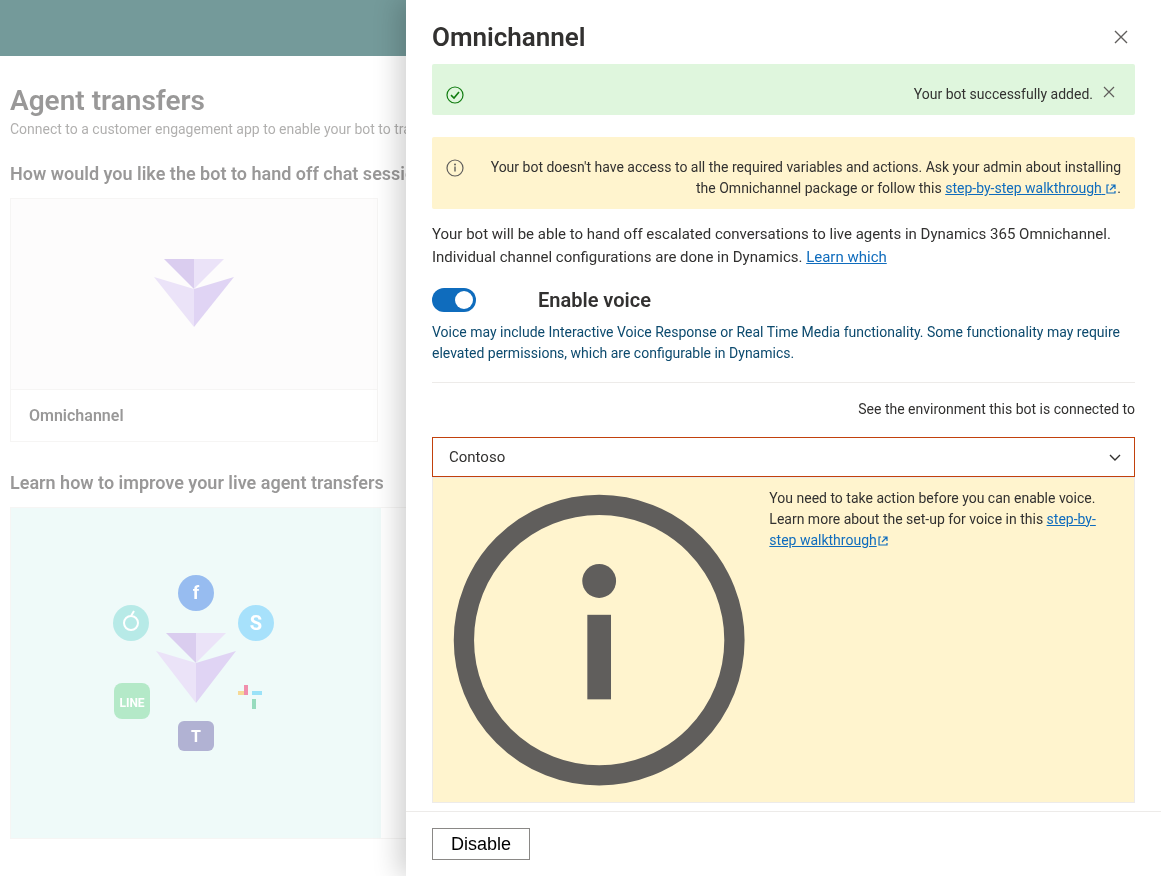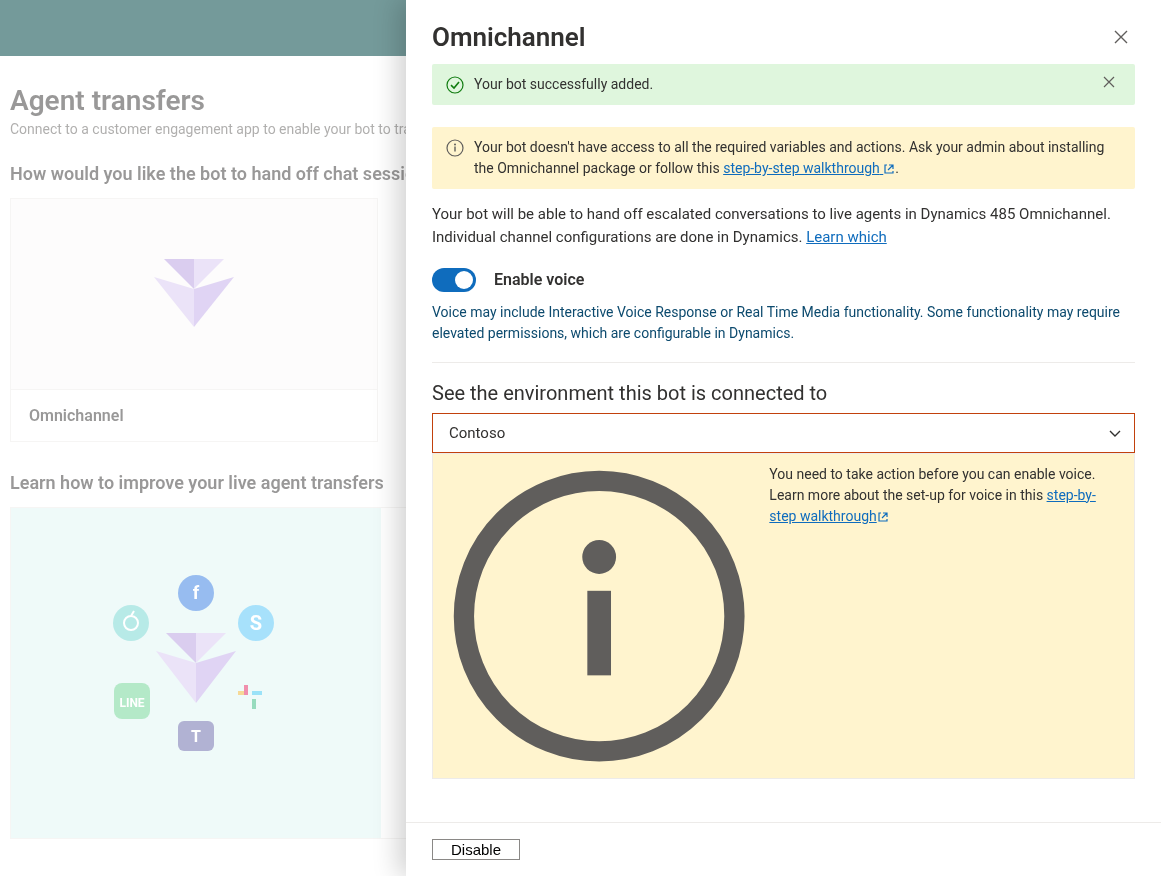--- a/index.html
+++ b/index.html
@@ -14,42 +14,42 @@
   .card { width:368px; border:1px solid #edebe9; background:#fff; padding:0; }
   .card .cimg { height:190px; display:flex; align-items:center; justify-content:center; background:#faf9f8; }
   .card .cimg .heart { width:80px; height:70px; }
   .card .clabel { padding:16px 18px; font-weight:600; font-size:16px; border-top:1px solid #edebe9; }
   .overlay { position:absolute; left:0; top:56px; width:1161px; height:820px; background:rgba(255,255,255,0.5); pointer-events:none; }
   .panel { position:absolute; top:0; right:0; width:755px; height:876px; background:#fff; box-shadow:-8px 0 24px rgba(0,0,0,.18); display:flex; flex-direction:column; }
   .panel-head { display:flex; align-items:center; justify-content:space-between; padding:22px 26px 12px 26px; }
   .panel-head h2 { font-size:26px; font-weight:600; margin:0; }
   .close { width:28px; height:28px; display:flex; align-items:center; justify-content:center; cursor:pointer; color:#605e5c; }
   .panel-body { padding:0 26px 12px 26px; overflow:auto; flex:1; }
-  .msg { border-radius:2px; padding:10px 14px 10px 14px; font-size:14px; display:flex; align-items:flex-start; gap:10px; margin-bottom:6px; }
+  .msg { border-radius:2px; padding:20px 14px 10px 14px; font-size:14px; display:flex; align-items:flex-start; gap:10px; margin-bottom:6px;text-align:right; }
   .msg .text { flex:1; line-height:1.5; }
   .msg .micon { flex-shrink:0; width:18px; height:18px; margin-top:2px; }
   .msg.success { background:#dff6dd; }
   .msg.warn    { background:#fff4ce;margin-top:22px; }
   .msg .dismiss { width:18px; height:18px; color:#605e5c; cursor:pointer; flex-shrink:0; margin-top:2px; }
   .link { color:#0f6cbd; text-decoration:underline; cursor:pointer; }
   .intro { font-size:15px; line-height:1.55; margin:14px 0 18px 0; }
   .toggle-row { display:flex; align-items:center; gap:18px; }
   .toggle { width:44px; height:24px; border-radius:12px; background:#0f6cbd; position:relative; cursor:pointer; }
   .toggle .knob { position:absolute; right:3px; top:3px; width:18px; height:18px; border-radius:50%; background:#fff; }
-  .toggle-label { font-size:16px; font-weight:600; }
+  .toggle-label { font-size:20px; font-weight:600;margin-left:44px; }
   .helper { font-size:14px; color:#0c4a6e; line-height:1.5; margin:10px 0 18px 0; }
   hr.sep { border:none; border-top:1px solid #edebe9; margin:0 0 18px 0; }
-  .field-label { font-size:20px; margin:0 0 8px 0; font-weight:400; }
+  .field-label { font-size:14px; margin:0 0 20px 0; font-weight:400;text-align:right; }
   .select { border:1px solid #c2410c; height:40px; display:flex; align-items:center; justify-content:space-between; padding:0 12px 0 16px; font-size:15px; cursor:pointer; }
   .select .chev { color:#323130; }
   .subhead { font-size:15px; font-weight:600; margin:22px 0 10px 0; }
   .connected-card { border:1px solid #edebe9; }
   .connected-card .warn-inner { background:#fff4ce; padding:10px 14px; display:flex; gap:18px; font-size:14px; line-height:1.5; }
   .panel-foot { padding:16px 26px; border-top:1px solid #edebe9; }
-  .btn { display:inline-flex; align-items:center; justify-content:center; height:21px; padding:0 18px; border:1px solid #8a8886; background:#fff; font-size:15px; cursor:pointer; }
+  .btn { display:inline-flex; align-items:center; justify-content:center; height:32px; padding:0 18px; border:1px solid #8a8886; background:#fff; font-size:18px; cursor:pointer; }
   .illus { width:370px; height:330px; background:#def4f3; display:flex; align-items:center; justify-content:center; position:relative; }
   svg { display:block; }
 </style>
 </head>
 <body>
 
 <div class="page">
   <div class="topbar"></div>
 
   <div class="bg-main">
@@ -138,21 +138,21 @@
         <div class="text">
           <span>Your bot doesn't have access to all the required variables and actions. Ask your admin about installing the Omnichannel package or follow this </span>
           <span class="link"><span>step-by-step walkthrough</span>
             <svg style="display:inline;vertical-align:-2px" width="12" height="12" viewBox="0 0 12 12">
                 <path d="M4 2 H2 V10 H10 V8 M6 2 H10 V6 M10 2 L5 7" fill="none" stroke="#0f6cbd" stroke-width="1.2"></path>
               </svg></span><span>.</span>
         </div>
       </div>
 
       <p class="intro">
-        <span>Your bot will be able to hand off escalated conversations to live agents in Dynamics 485 Omnichannel. Individual channel configurations are done in Dynamics. </span>
+        <span>Your bot will be able to hand off escalated conversations to live agents in Dynamics 365 Omnichannel. Individual channel configurations are done in Dynamics. </span>
         <span class="link">Learn which</span>
       </p>
 
       <div class="toggle-row">
         <div class="toggle">
             <div class="knob"></div>
           </div>
         <div class="toggle-label">Enable voice</div>
       </div>
       <p class="helper">Voice may include Interactive Voice Response or Real Time Media functionality. Some functionality may require elevated permissions, which are configurable in Dynamics.</p>

